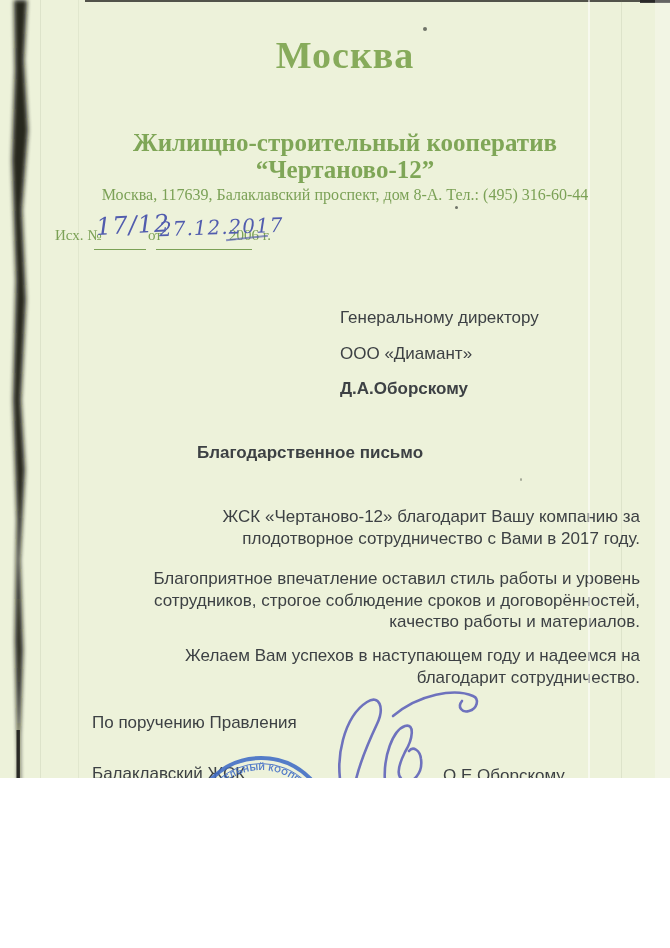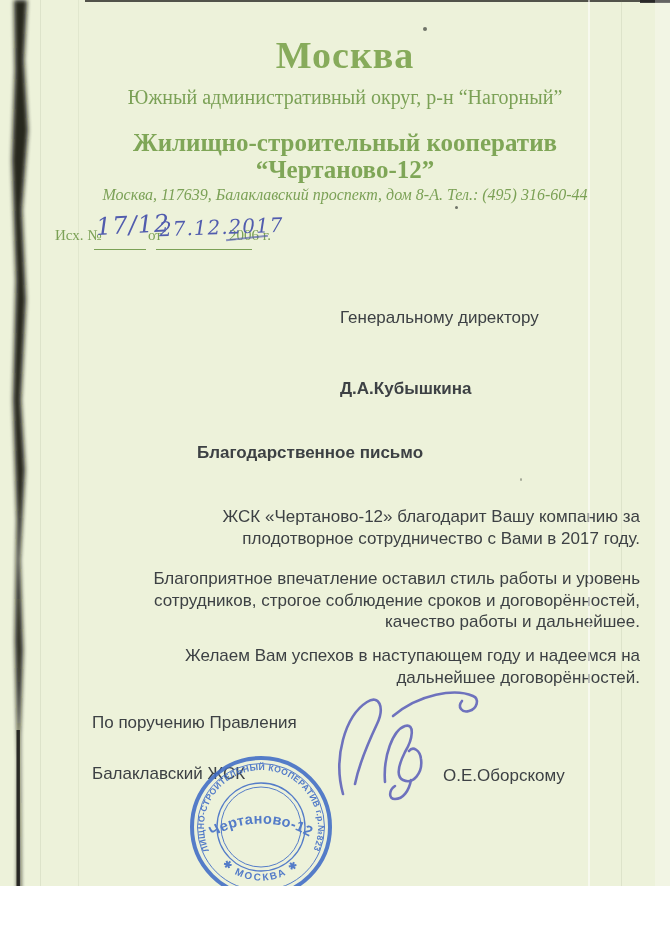--- a/index.html
+++ b/index.html
@@ -1,71 +1,71 @@
 <!DOCTYPE html>
 <html><head>
 <meta charset="utf-8">
 <style>
   html,body{margin:0;padding:0;}
   #scan{
     position:relative;
-    width:670px;height:886px;
+    width:670px;height:778px;
     background:#edf2da;
     overflow:hidden;
     font-family:"Liberation Sans",sans-serif;
   }
   .abs{position:absolute;white-space:nowrap;}
   .green{font-family:"Liberation Serif",serif;color:#7ba156;}
   .center-line{left:30px;right:10px;text-align:center;}
   .city-title{top:33px;font-size:38px;font-weight:bold;color:#87ab5b;letter-spacing:1px;}
   .district{top:86px;font-size:20px;}
   .org1{top:129px;font-size:25px;font-weight:bold;color:#7fa657;}
   .org2{top:156px;font-size:25px;font-weight:bold;color:#7fa657;}
-  .address{top:186px;font-size:16px;font-style:italic;}
+  .address{top:186px;font-size:16px;}
   .ref-green{top:227px;font-size:15px;}
   .hw{font-family:"DejaVu Serif",serif;font-style:italic;color:#515cae;}
   .hw1{left:96px;top:211px;font-size:24px;transform:rotate(-3deg);letter-spacing:1px;}
   .hw2{left:159px;top:215px;font-size:20px;transform:rotate(-2deg);letter-spacing:1px;}
   .uline{border-bottom:1.4px solid #7ba156;height:0;}
   .body-text{color:#3d4144;font-size:17px;text-align:right;}
   .recip{left:340px;}
   .subject{left:197px;top:443px;font-weight:bold;}
   .para{left:92px;width:548px;white-space:normal;line-height:21.5px;text-indent:22px;}
   .speck{position:absolute;border-radius:50%;background:#6f7468;}
   .crease{position:absolute;top:0;bottom:0;width:1px;}
   .stamp-svg text{font-family:"Liberation Sans",sans-serif;font-weight:bold;}
 </style>
 </head>
 <body>
 
 <div id="scan">
 
   <div class="abs green center-line city-title">Москва</div>
-  <div class="abs green center-line district">Южный административный округ, р-н “Нагорный”</div>
   <div class="abs green center-line org1">Жилищно-строительный кооператив</div>
   <div class="abs green center-line org2">“Чертаново-12”</div>
   <div class="abs green center-line address">Москва, 117639, Балаклавский проспект, дом 8-А.  Тел.: (495) 316-60-44</div>
 
   <div class="abs green ref-green" style="left:55px;">Исх. №</div>
   <div class="abs uline" style="left:94px;top:249px;width:52px;"></div>
   <div class="abs hw hw1">17/12</div>
   <div class="abs green ref-green" style="left:148px;">от</div>
   <div class="abs uline" style="left:156px;top:249px;width:96px;"></div>
   <div class="abs green ref-green" style="left:229px;">2006 г.</div>
   <div class="abs hw hw2">27.12.2017</div>
   <div class="abs" style="left:226px;top:237px;width:42px;height:2px;background:#515cae;opacity:.65;transform:rotate(-6deg);"></div>
 
   <div class="abs body-text recip" style="top:308px;">Генеральному директору</div>
-  <div class="abs body-text recip" style="top:379px;font-weight:bold;">Д.А.Кубышкина</div>
+  <div class="abs body-text recip" style="top:344px;">ООО «Диамант»</div>
+  <div class="abs body-text recip" style="top:379px;font-weight:bold;">Д.А.Оборскому</div>
 
   <div class="abs body-text subject">Благодарственное письмо</div>
 
   <div class="abs body-text para" style="top:506px;">ЖСК «Чертаново-12» благодарит Вашу компанию за плодотворное сотрудничество с Вами в 2017 году.</div>
-  <div class="abs body-text para" style="top:568px;">Благоприятное впечатление оставил стиль работы и уровень сотрудников, строгое соблюдение сроков и договорённостей, качество работы и дальнейшее.</div>
-  <div class="abs body-text para" style="top:645px;">Желаем Вам успехов в наступающем году и надеемся на дальнейшее договорённостей.</div>
+  <div class="abs body-text para" style="top:568px;">Благоприятное впечатление оставил стиль работы и уровень сотрудников, строгое соблюдение сроков и договорённостей, качество работы и материалов.</div>
+  <div class="abs body-text para" style="top:645px;">Желаем Вам успехов в наступающем году и надеемся на благодарит сотрудничество.</div>
 
   <div class="abs body-text" style="left:92px;top:713px;">По поручению Правления</div>
   <div class="abs body-text" style="left:92px;top:764px;">Балаклавский ЖСК</div>
   <div class="abs body-text" style="left:443px;top:766px;">О.Е.Оборскому</div>
 
   <svg class="abs" style="left:315px;top:686px;" width="170" height="120" viewBox="0 0 170 120">
     <g fill="none" stroke="#6468bb" stroke-width="2.6" stroke-linecap="round" opacity="0.92">
       <path d="M 28 108 C 18 72 30 30 52 16 C 64 8 70 21 62 38 C 54 55 44 78 40 98"></path>
       <path d="M 70 96 C 68 70 78 44 90 40 C 100 37 98 53 90 66 C 84 78 80 90 88 94 C 98 99 108 87 106 73 C 105 64 98 60 94 65"></path>
       <path d="M 96 94 C 94 105 88 113 80 113 C 73 113 74 104 80 100"></path>

